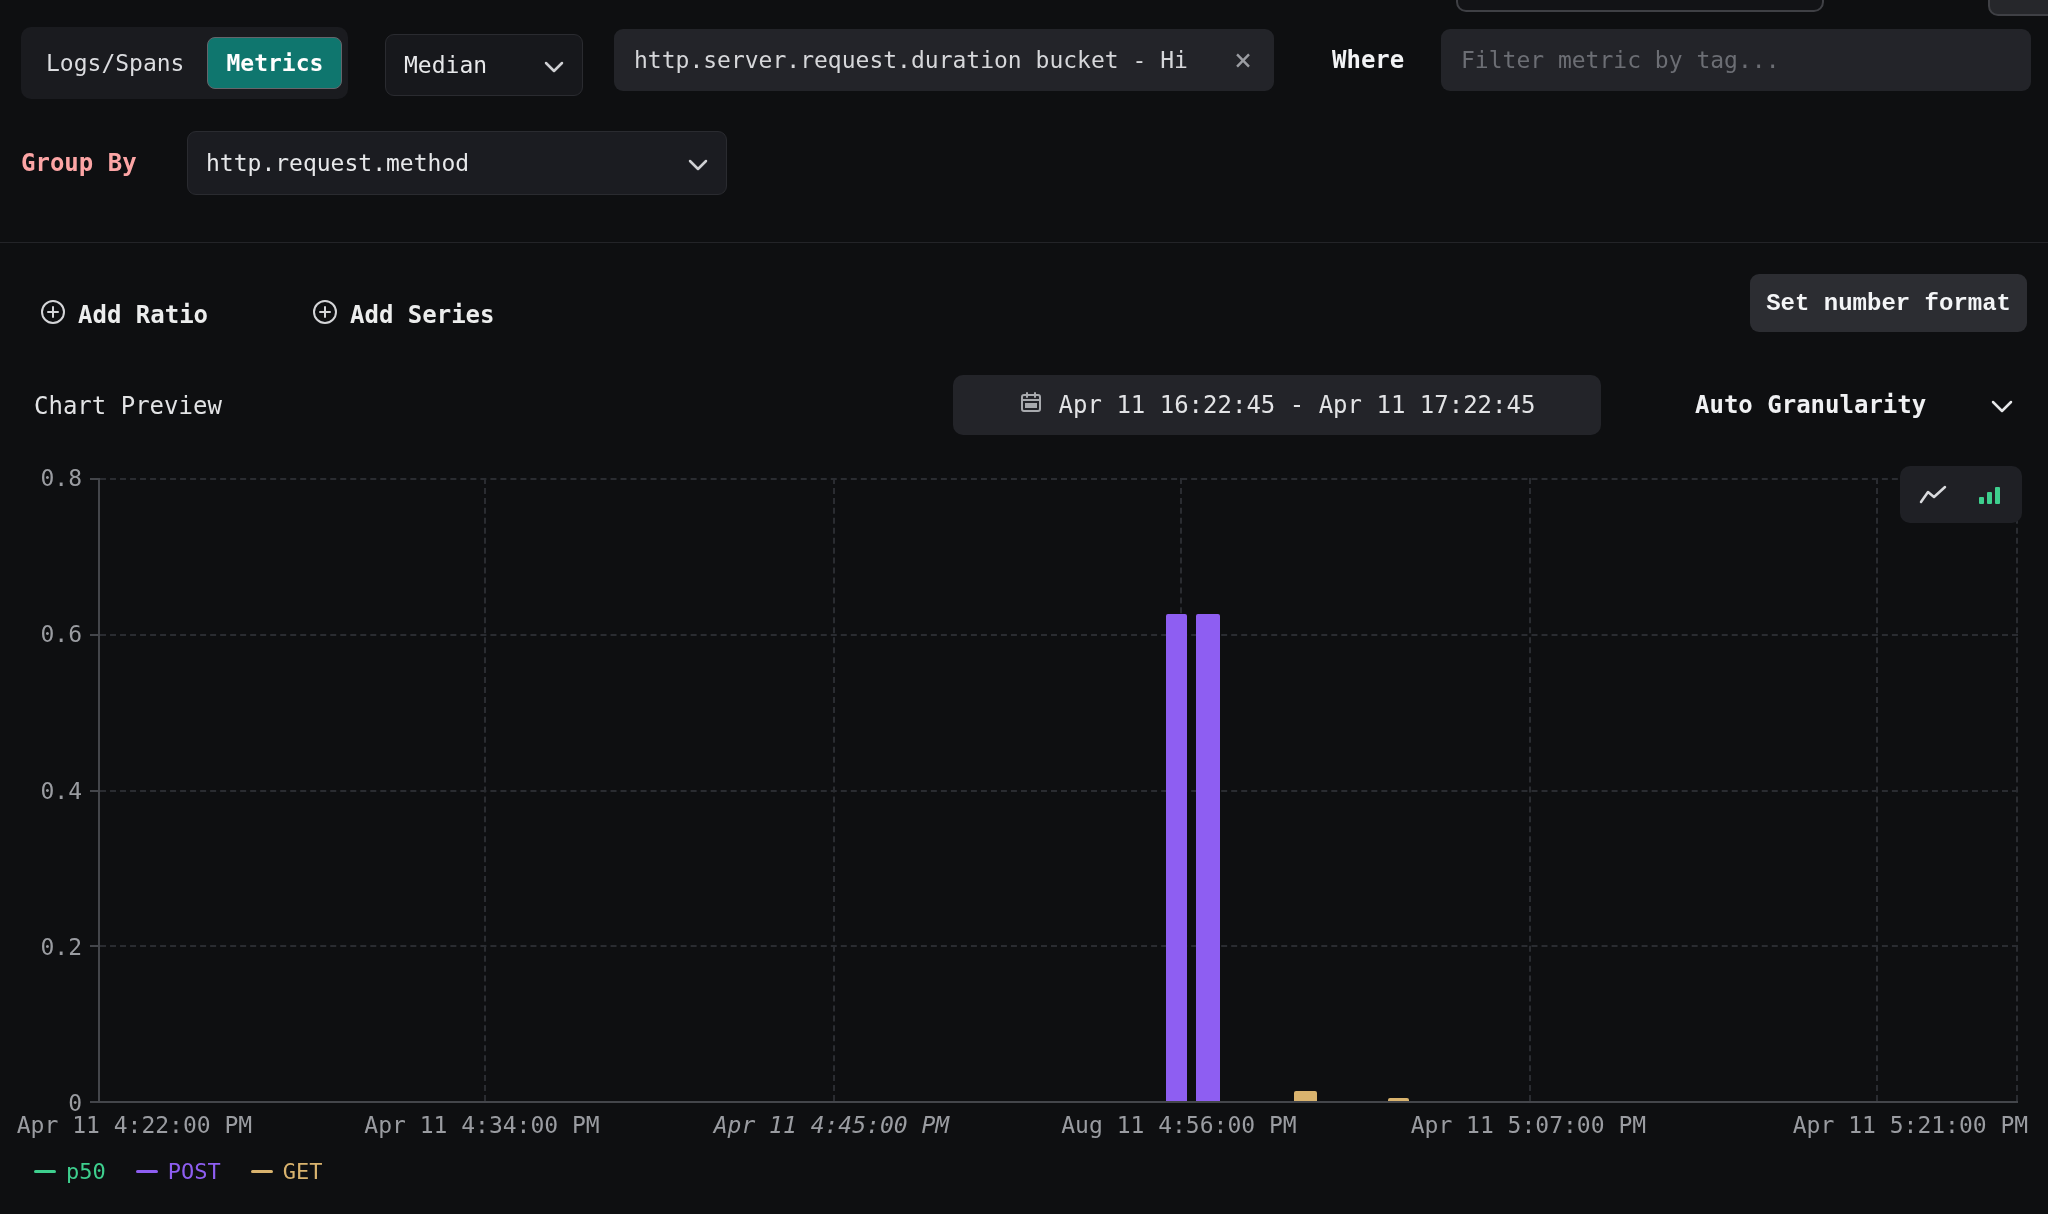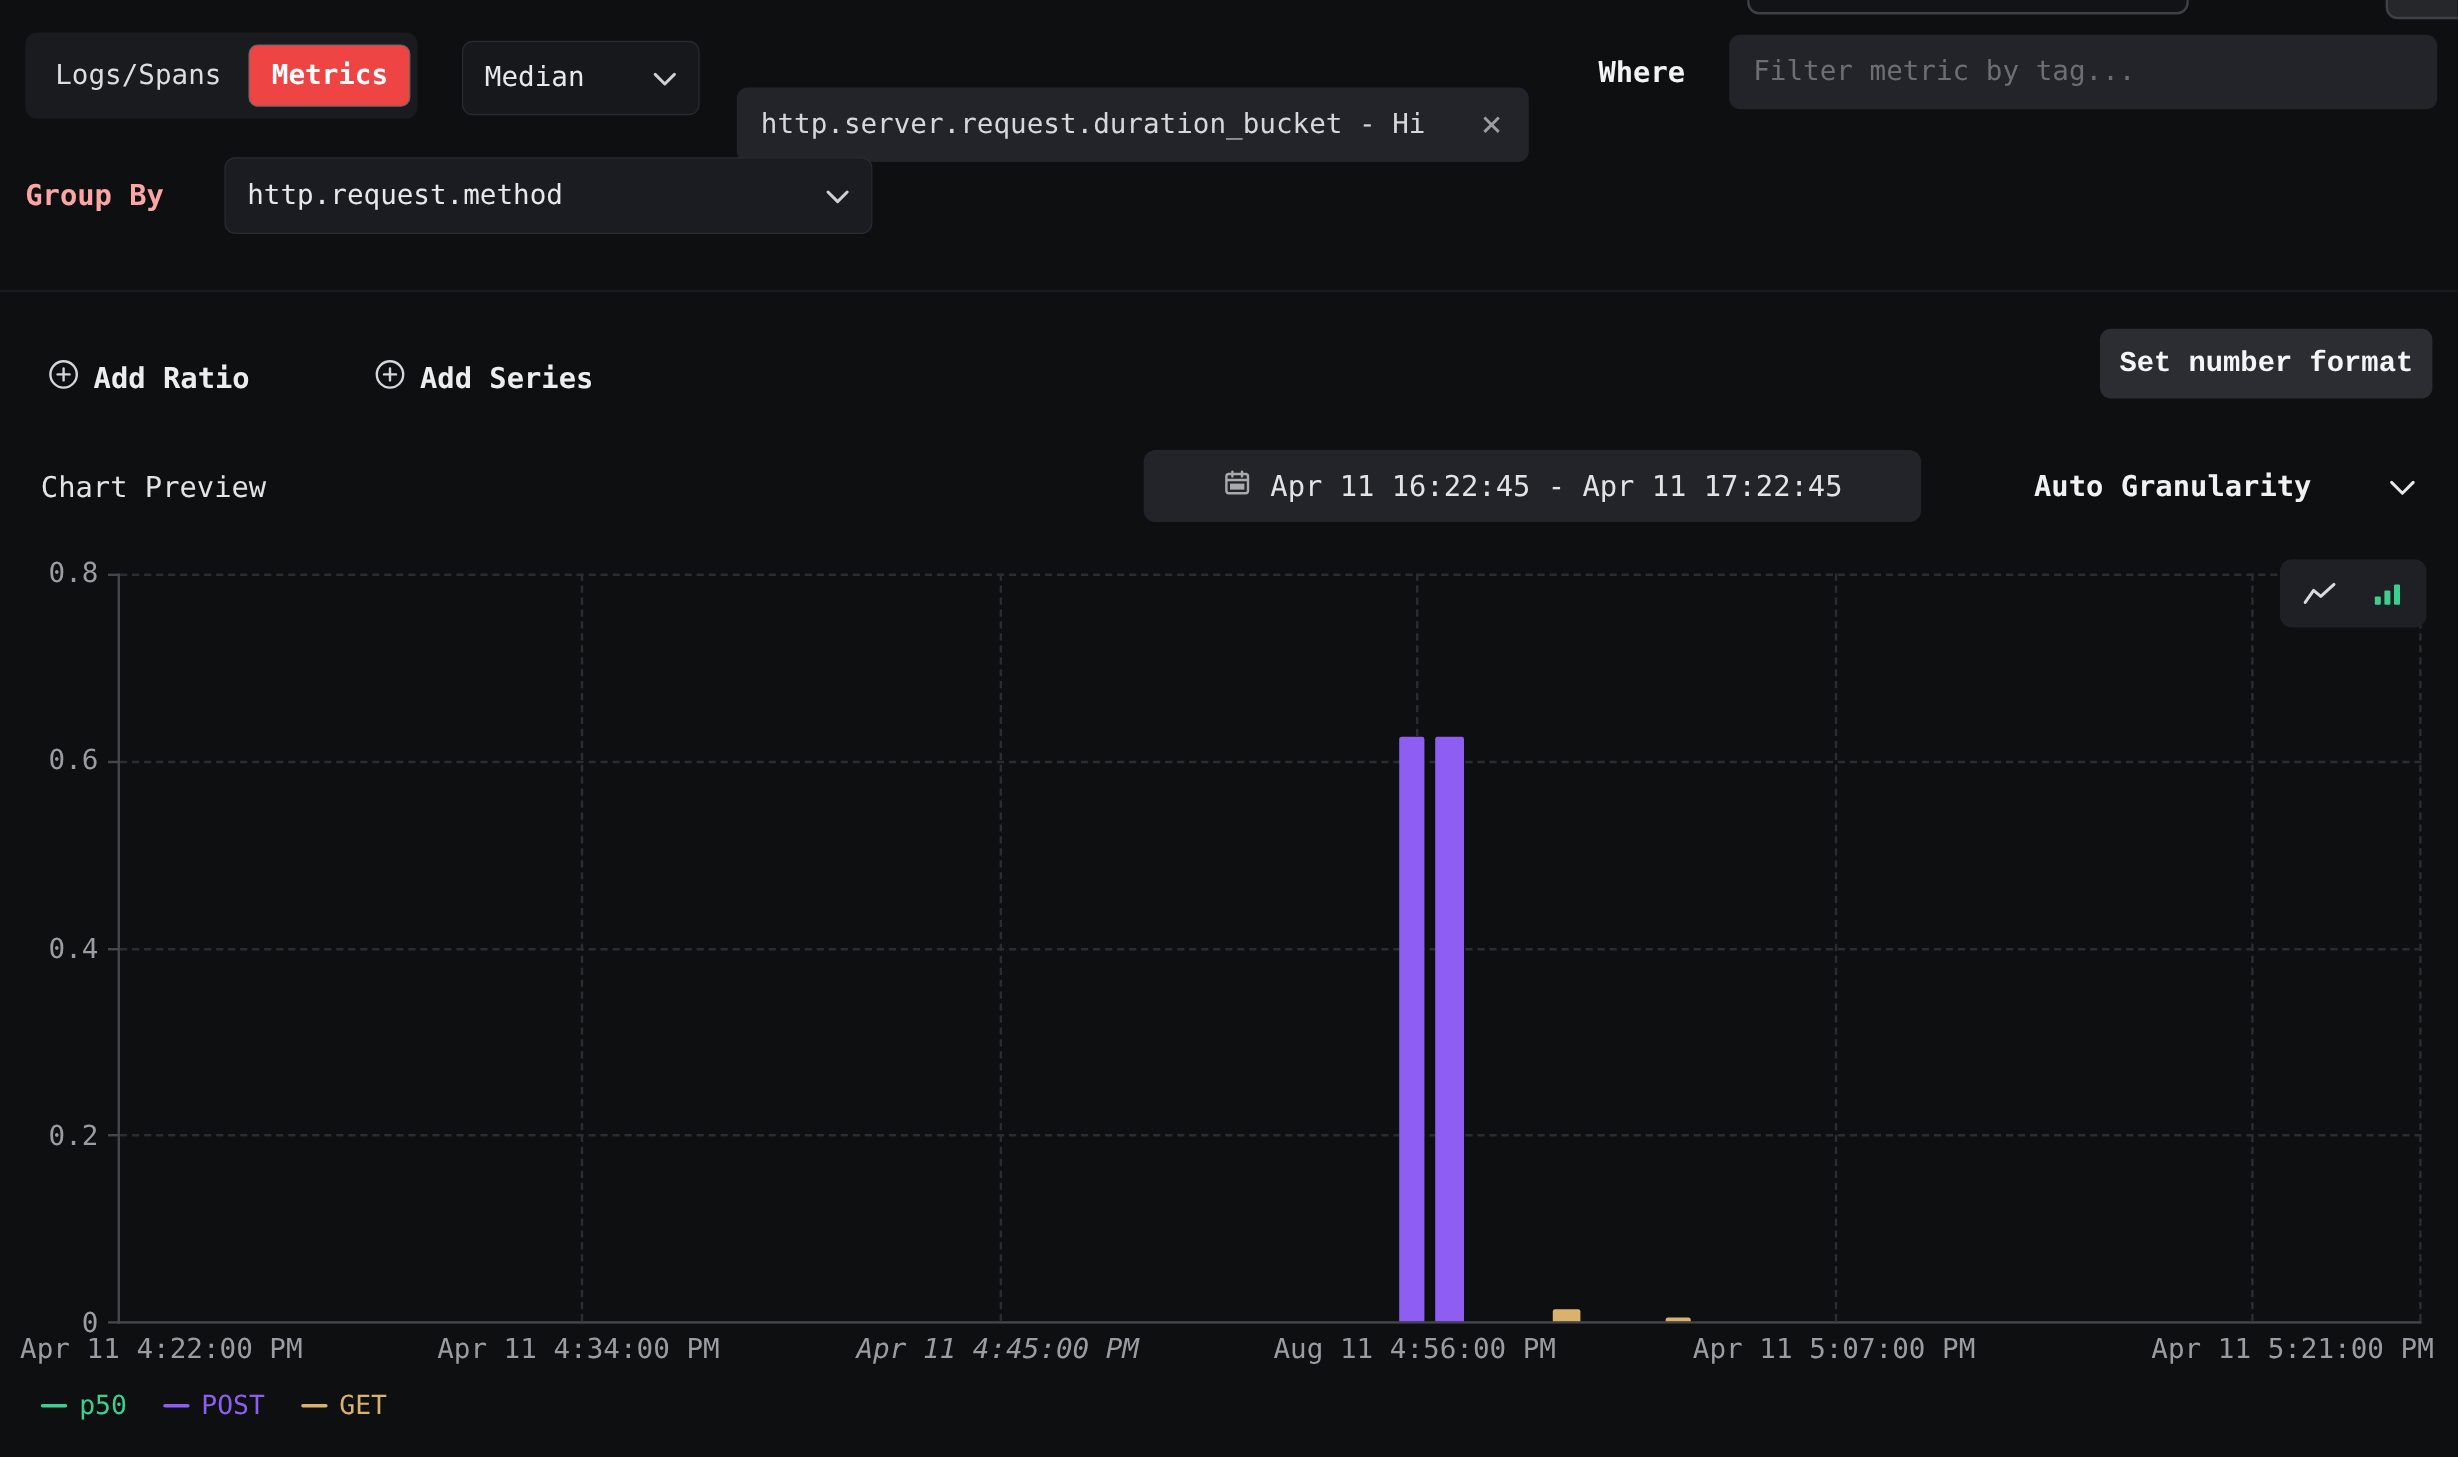--- a/index.html
+++ b/index.html
@@ -30,36 +30,36 @@
     background: #1a1b1f; border-radius: 10px;
     display: flex; align-items: center; padding: 0 6px; gap: 4px;
   }
   .seg-tab {
     border: 1px solid transparent; background: transparent;
     color: #dcdde0; font: inherit; font-size: 23px;
     height: 52px; padding: 0 18px; border-radius: 8px; cursor: pointer;
     display: flex; align-items: center;
   }
   .seg-tab.active {
-    background: #ef4444; border-color: #64656b;
+    background: #0f766e; border-color: #64656b;
     font-weight: bold; color: #ffffff;
   }
 
   .select {
     background: #17181c; border: 1px solid #2a2b30; border-radius: 9px;
     display: flex; align-items: center; justify-content: space-between;
     padding: 0 18px; font-size: 23px; color: #e7e8ea; cursor: pointer;
   }
   .select-median { left: 385px; top: 34px; width: 198px; height: 62px; }
 
   .metric-chip {
     left: 614px; top: 29px; width: 660px; height: 62px;
     background: #232429; border-radius: 9px;
     display: flex; align-items: center; padding: 0 20px; gap: 14px;
-    font-size: 23px; color: #d6d7da; cursor: pointer; margin-top: 44px;
+    font-size: 23px; color: #d6d7da; cursor: pointer;
   }
   .metric-chip .chip-text { flex: 1; white-space: nowrap; overflow: hidden; }
   .chip-close {
     background: none; border: none; color: #9b9da2; font-size: 30px;
     line-height: 1; cursor: pointer; font-family: inherit; padding: 0 2px;
   }
 
   .where-label {
     left: 1332px; top: 29px; height: 62px;
     display: flex; align-items: center;

